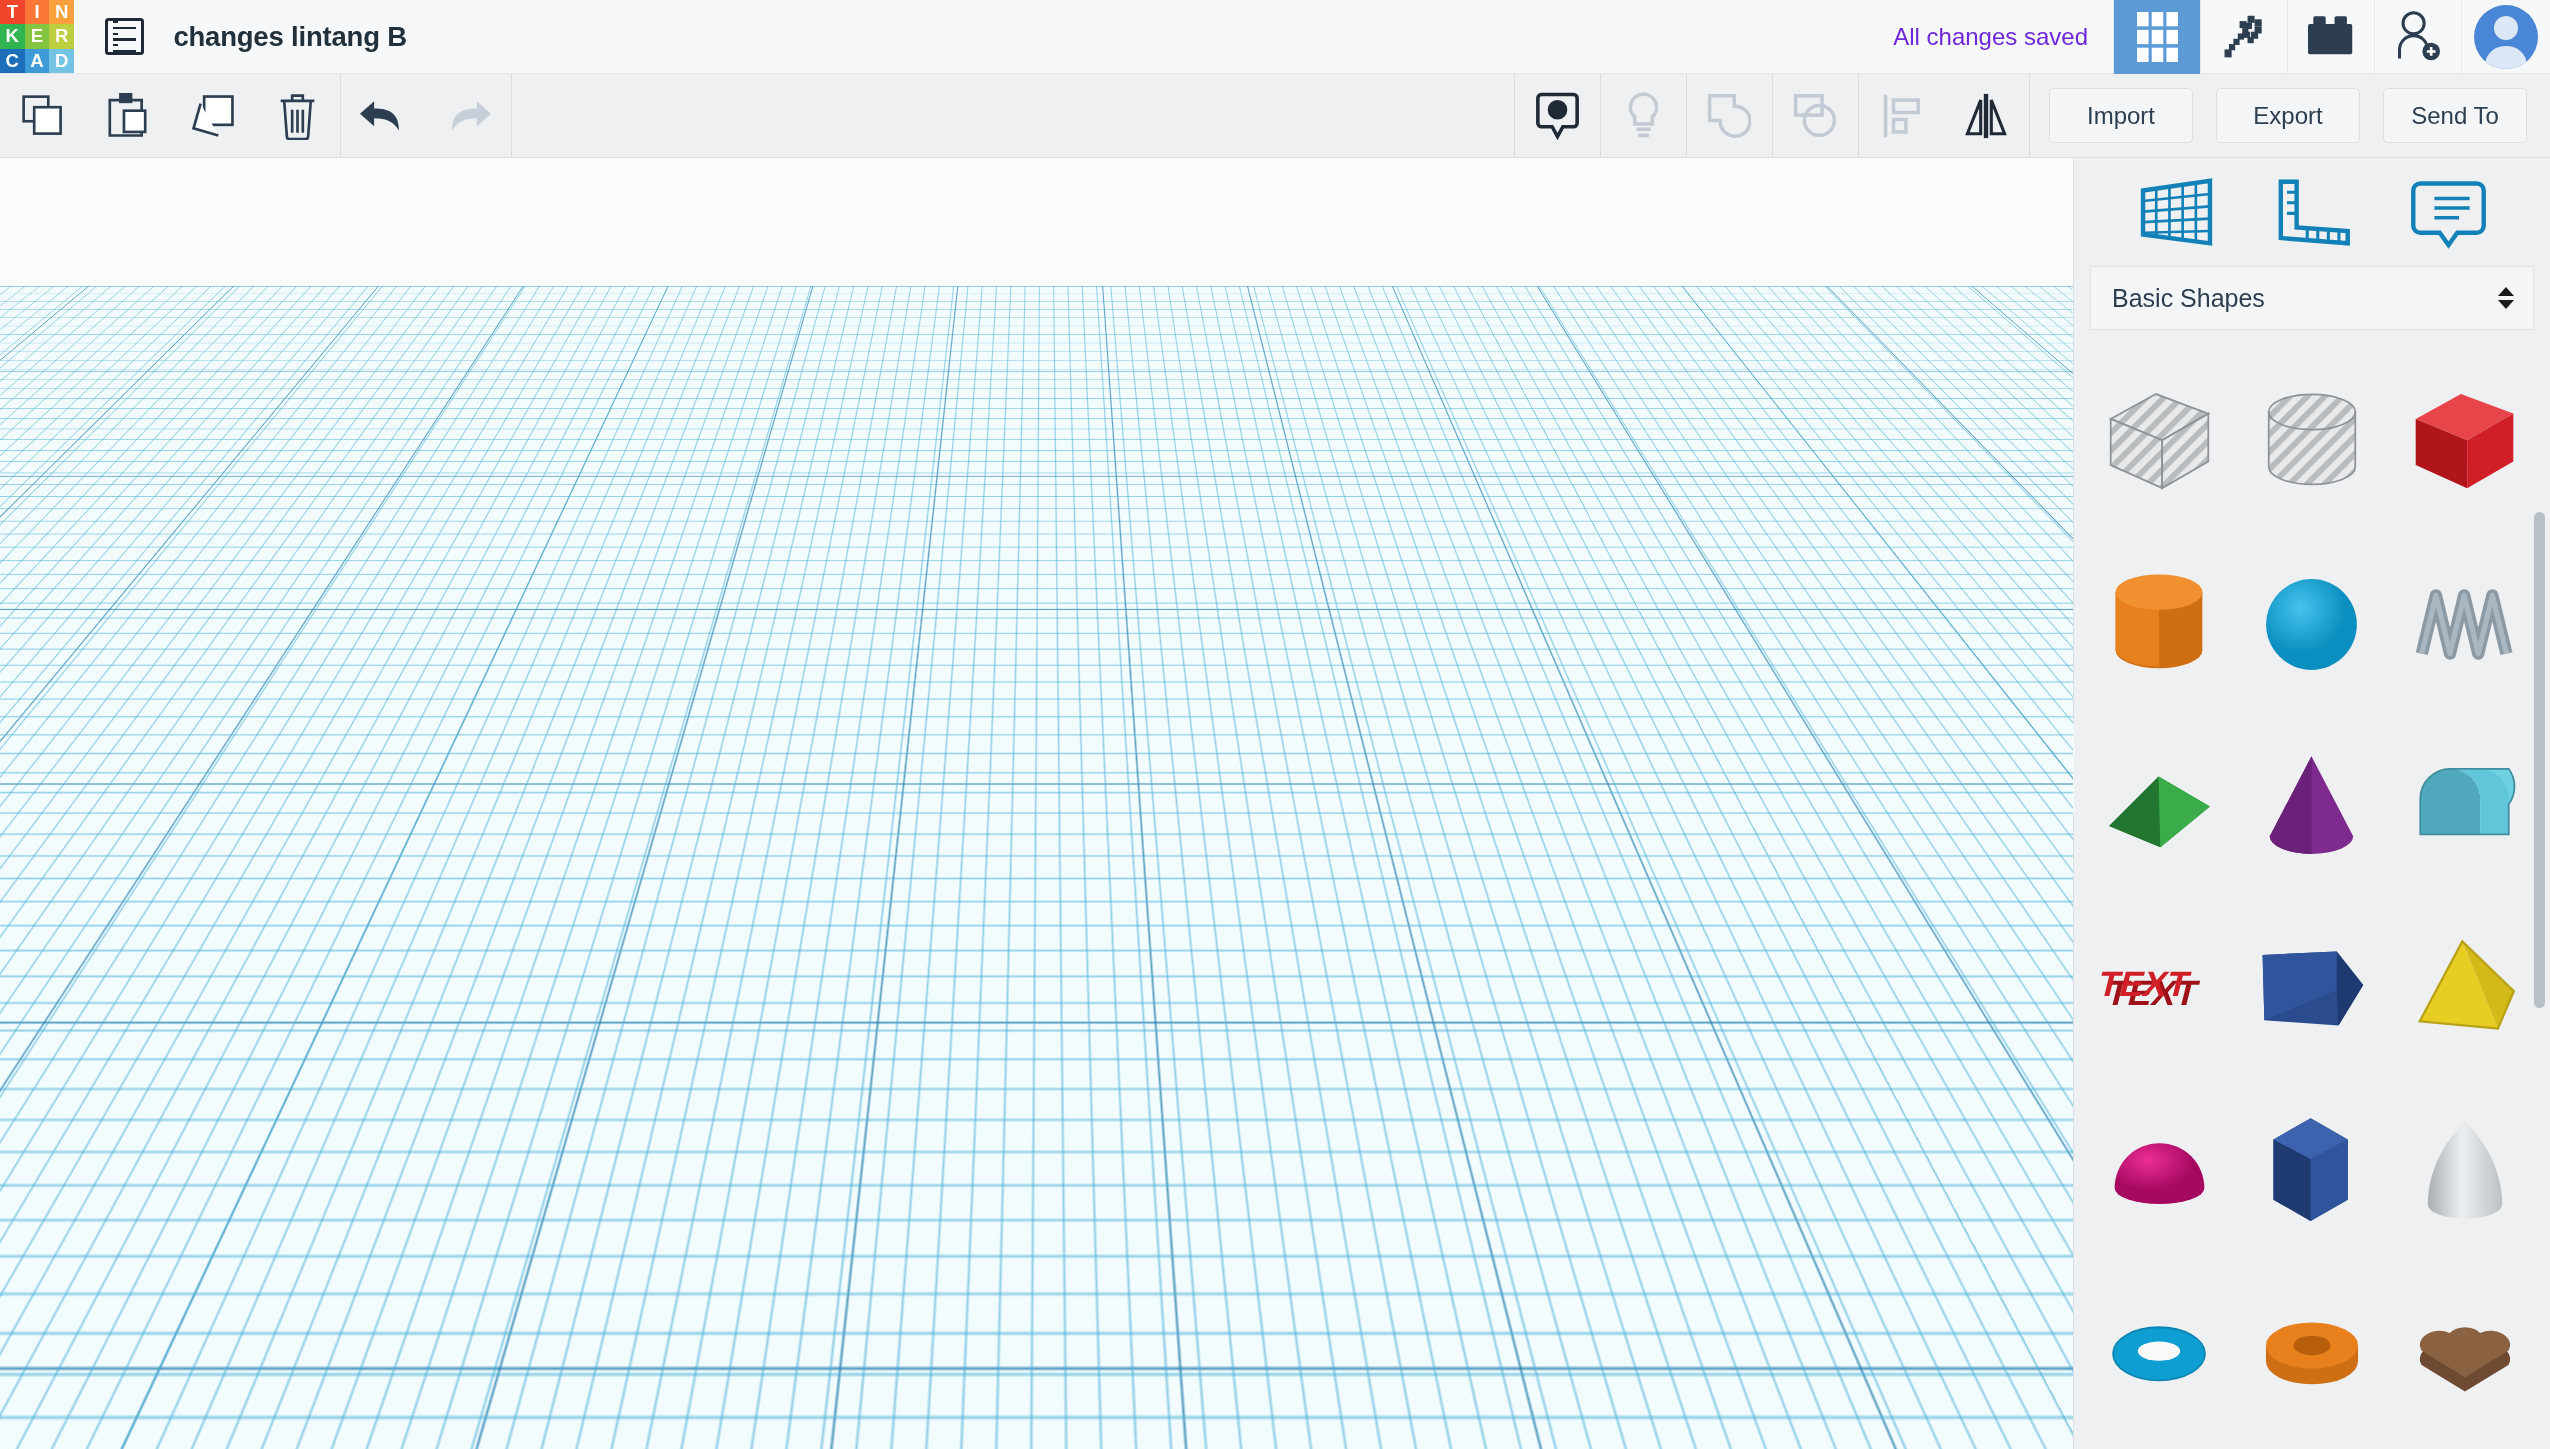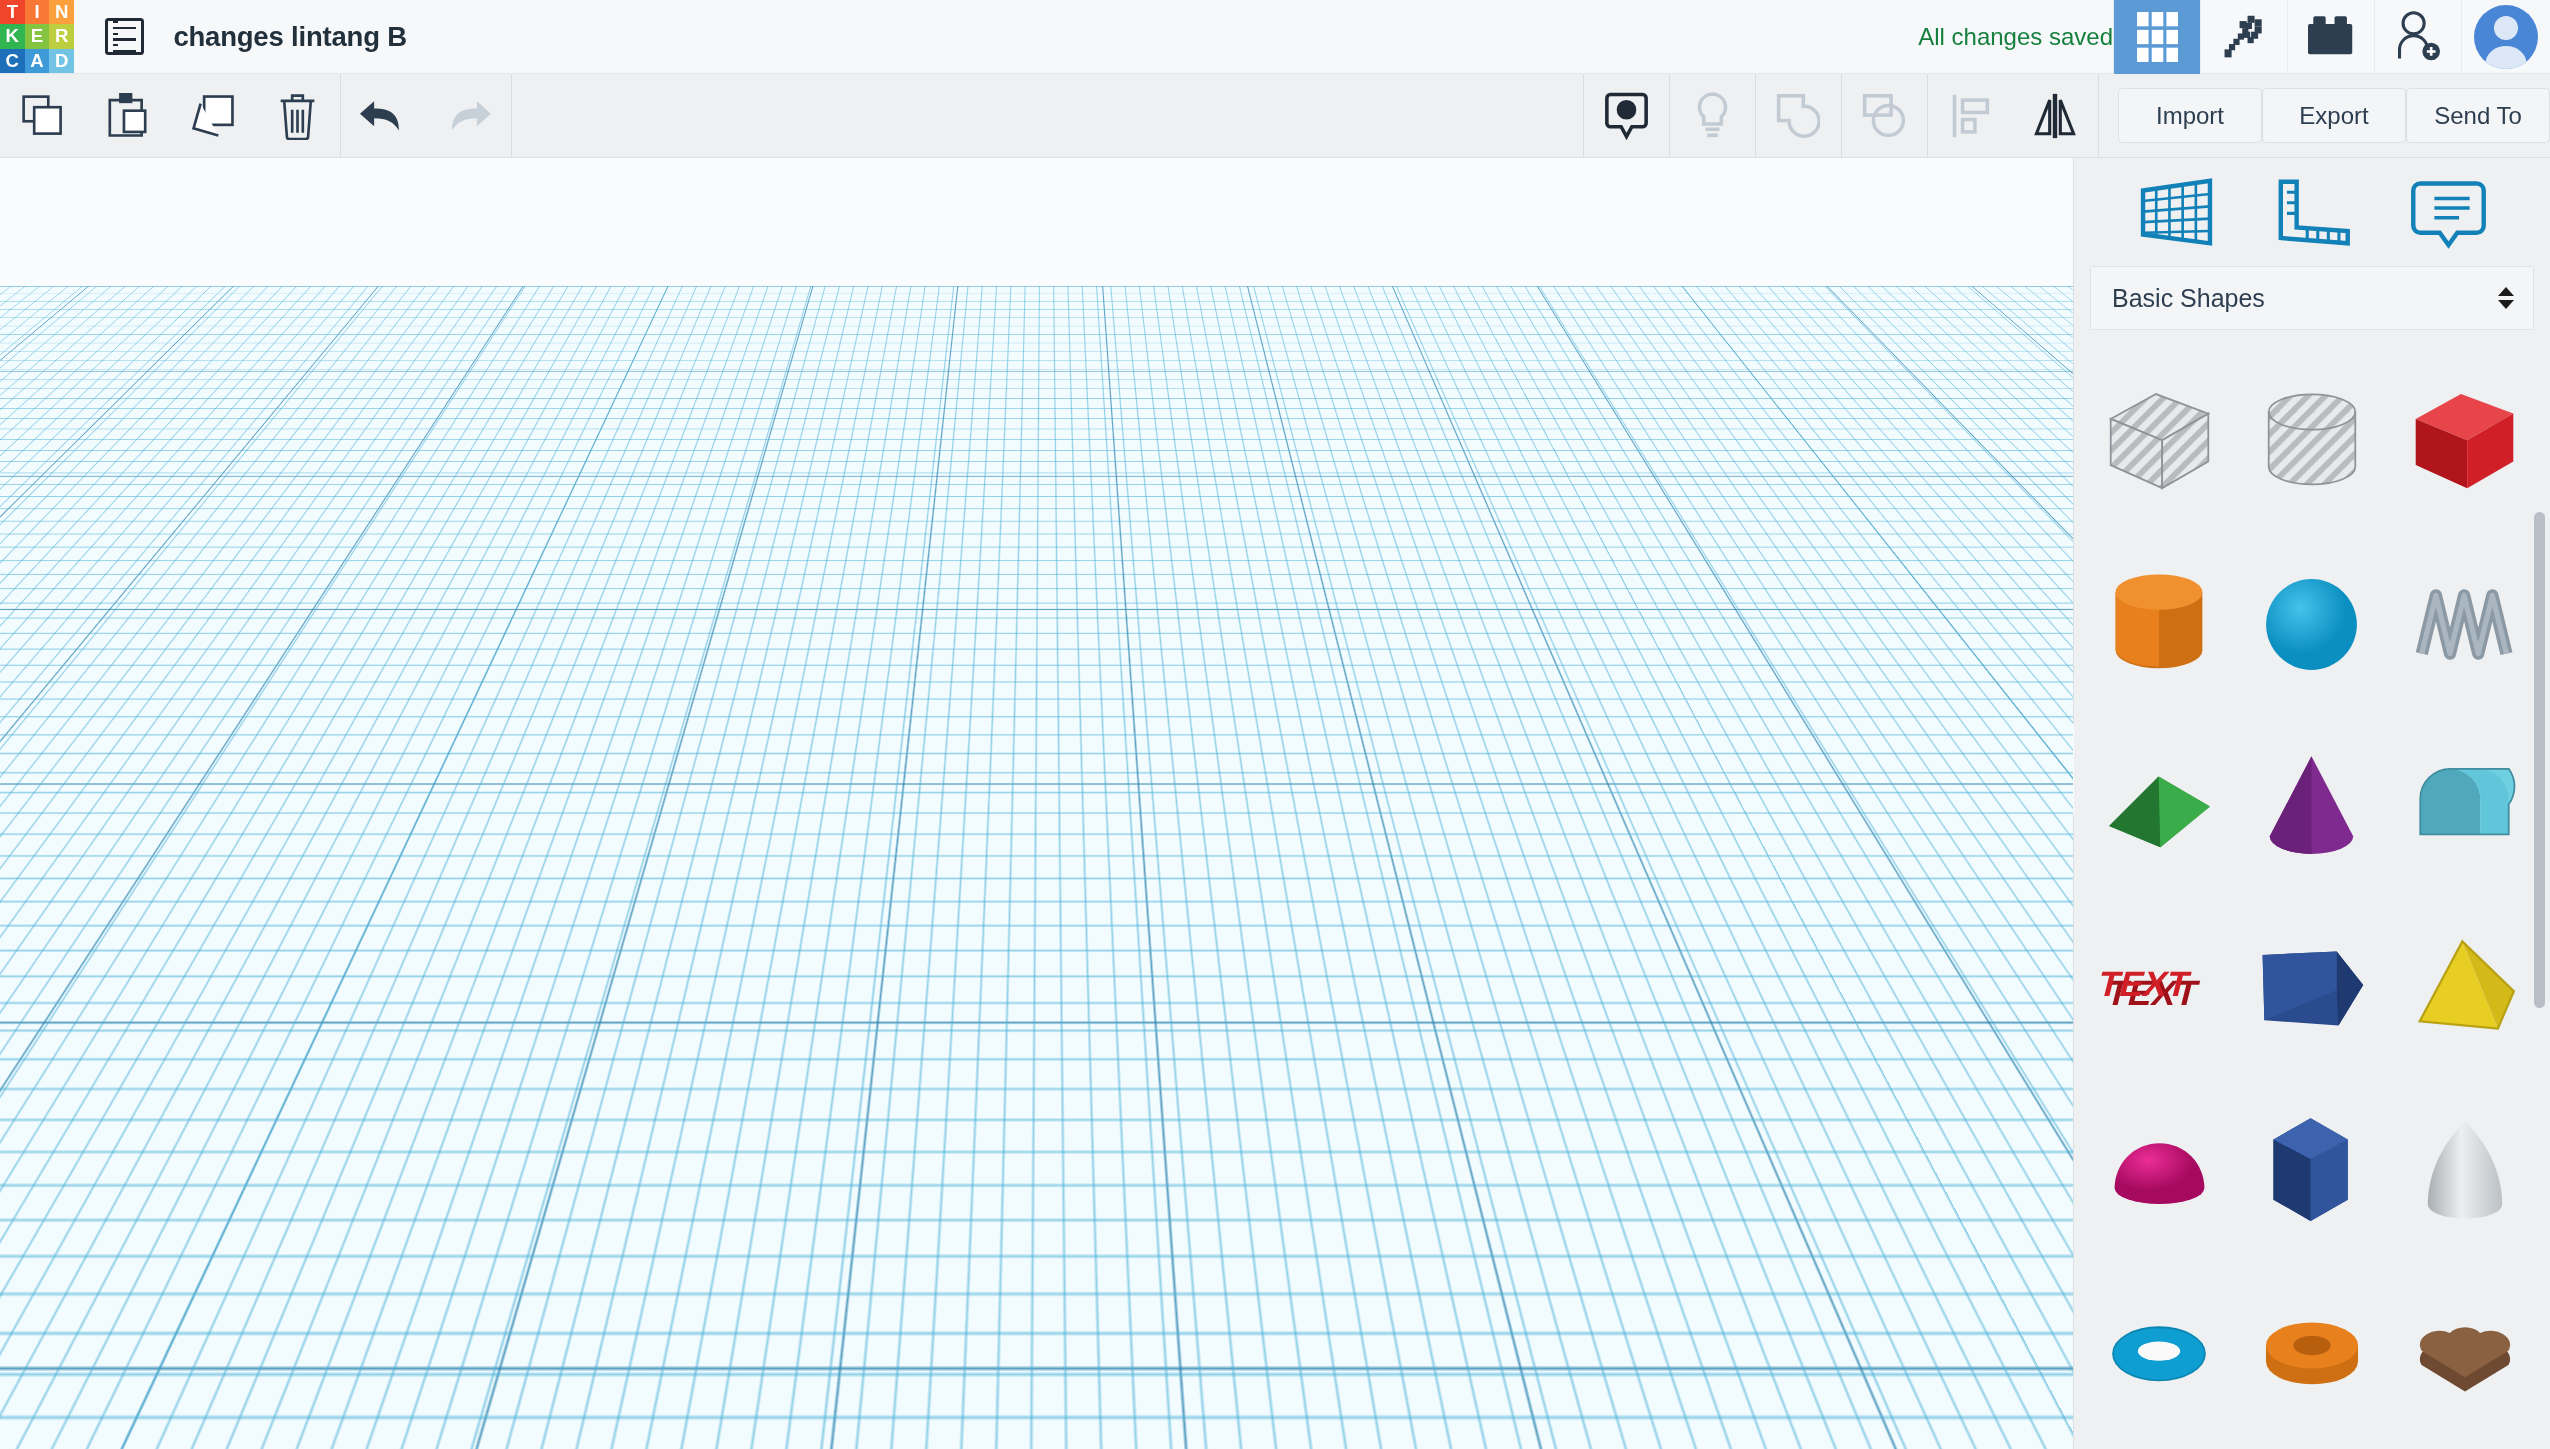--- a/index.html
+++ b/index.html
@@ -31,21 +31,22 @@
   }
   .docicon i { display: block; height: 3.5px; background: #1f2a36; }
   .docicon i:nth-child(odd) { width: 4.4px; }
   .docicon i:nth-child(even) { width: 100%; }
   .docrow { display: flex; align-items: center; gap: 4.4px; }
   .doctitle {
     margin-left: 25px; font-size: 27.5px; font-weight: 700; color: #22303c;
     letter-spacing: -0.2px;
   }
   .saved {
-    margin-left: auto; font-size: 24px; color: #15803d; font-weight: 400;
+    margin-left: auto; font-size: 24px; color: #6d28d9; font-weight: 400;
+    padding-right: 25px;
   }
   .tbtn {
     width: 87px; height: 74px; display: flex; align-items: center;
     justify-content: center; border-left: 0.9px solid #e6e9ed; background: transparent;
   }
   .tbtn.active { background: #5c9ad6; }
   .avatarwrap {
     width: 89px; height: 74px; display: flex; align-items: center;
     justify-content: center; border-left: 0.9px solid #e6e9ed;
   }
@@ -73,21 +74,21 @@
   .tool {
     width: 85px; height: 84px; display: flex; align-items: center;
     justify-content: center;
   }
   .sep { width: 0.9px; height: 84px; background: #d9dde2; }
   .grow { flex: 1; }
   .pbtn {
     height: 55px; min-width: 144px; border: 0.9px solid #dcdfe4; border-radius: 4.4px;
     background: #f4f5f7; color: #2d3e50; font-size: 24px;
     font-family: "Liberation Sans", sans-serif;
-    display: flex; align-items: center; justify-content: center; margin-right: 0;
+    display: flex; align-items: center; justify-content: center; margin-right: 23px;
   }
 
   
   .canvas {
     position: absolute; top: 158px; left: 0; width: 2073px; height: 1292px;
     background: #fafbfc; overflow: hidden;
   }
   .plane {
     position: absolute; left: -319px; top: 128px; width: 2728px; height: 1594px;
     background:

